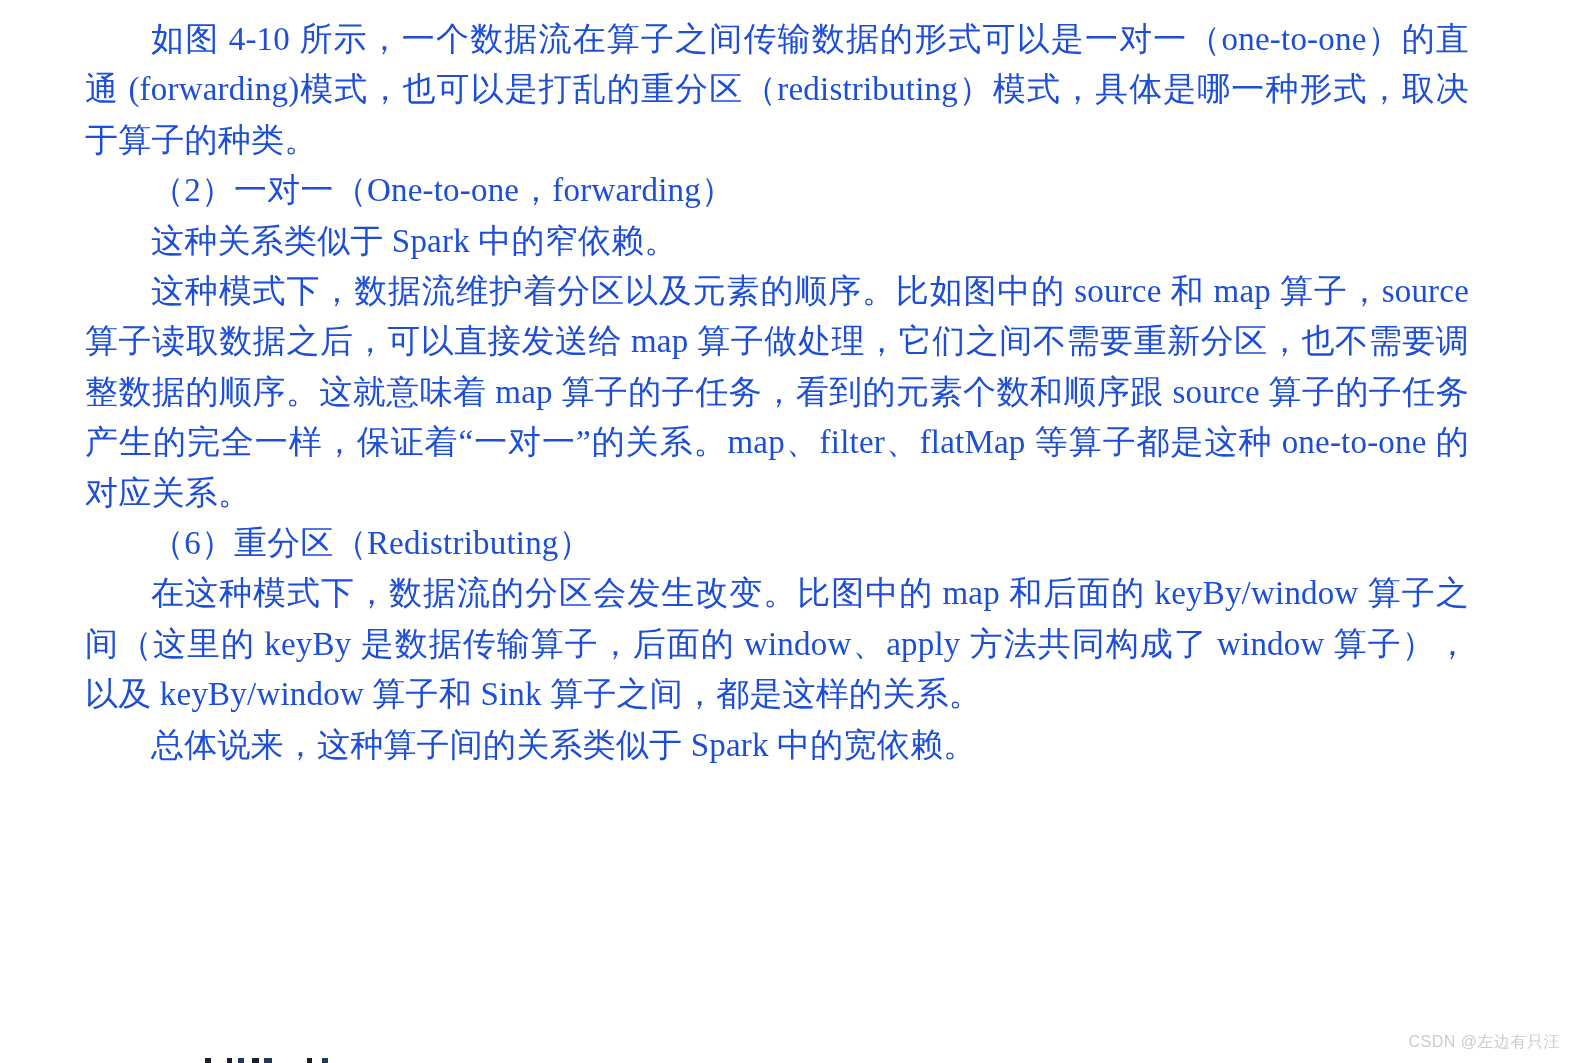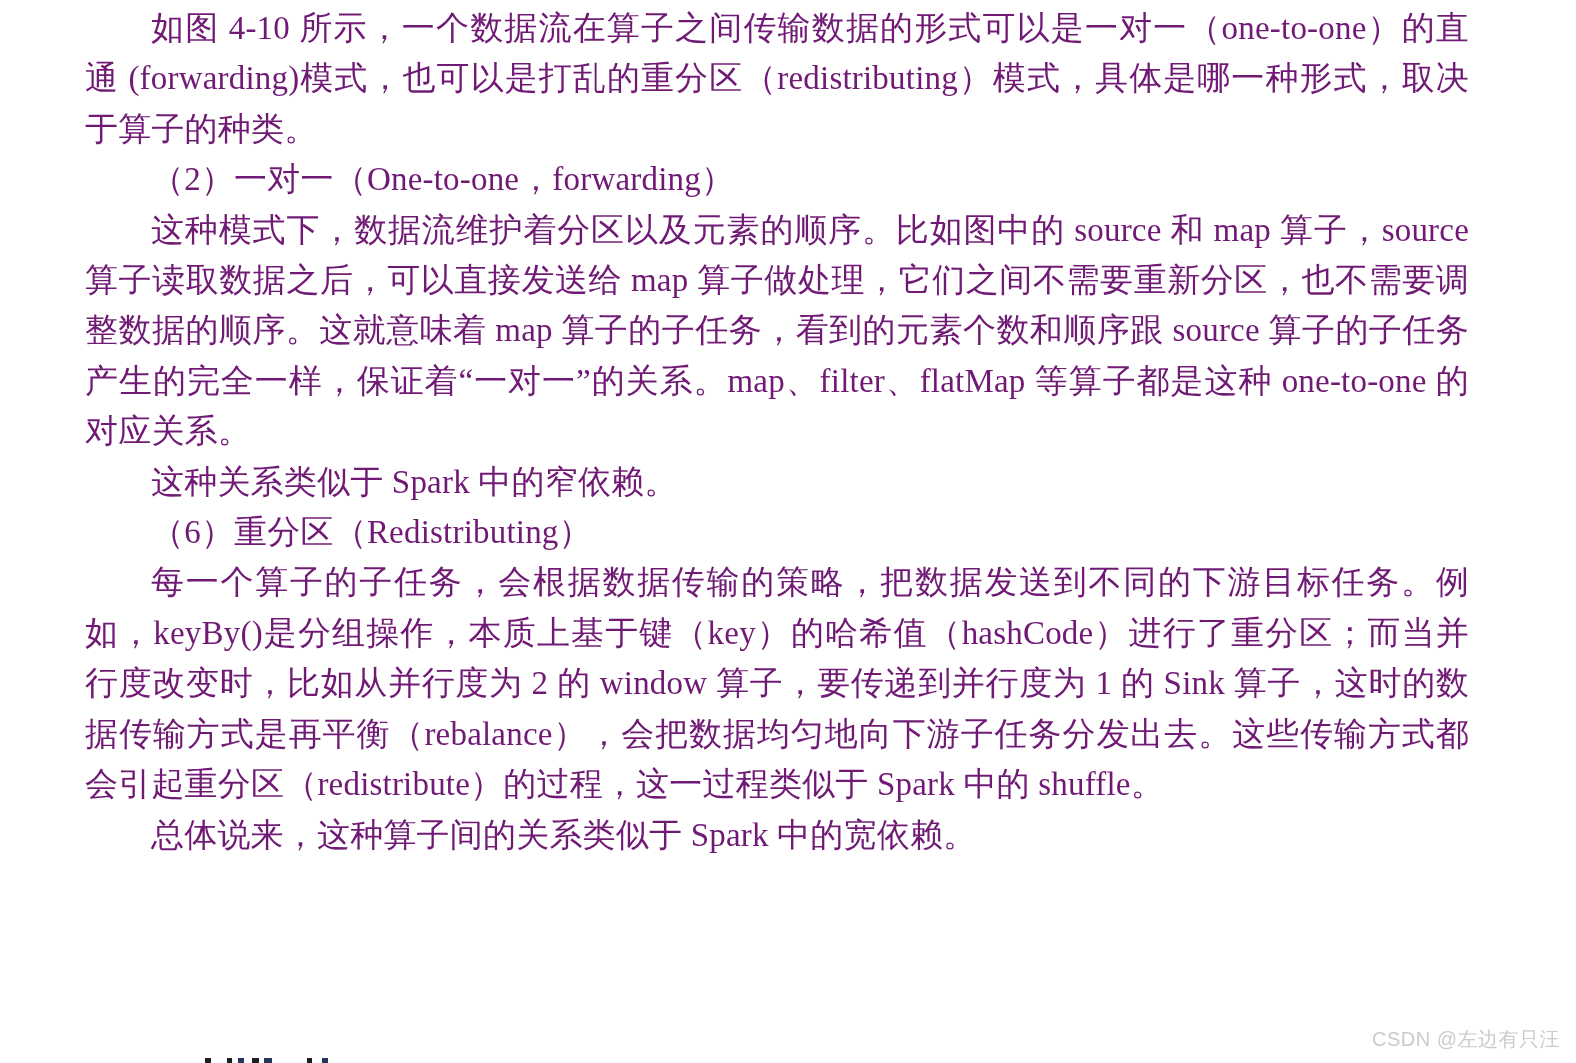--- a/index.html
+++ b/index.html
@@ -12,23 +12,23 @@
   }
   .page {
     position: relative;
     width: 1576px;
     height: 1063px;
     background: #ffffff;
   }
   .textblock {
     position: absolute;
     left: 85px;
-    top: 3px;
+    top: 14px;
     width: 1384px;
-    color: #701a75;
+    color: #1d4ed8;
     font-size: 33px;
     line-height: 50.4px;
     text-align: justify;
     text-justify: inter-ideograph;
     letter-spacing: 0.2px;
   }
   .textblock p {
     margin: 0;
     text-indent: 2em;
   }
@@ -46,37 +46,37 @@
     height: 5px;
     background: #1b1f26;
   }
   .fragments .fr.b { background: #23365c; }
   .watermark {
     position: absolute;
     right: 16px;
     bottom: 10px;
     color: #cbcbcb;
     font-family: "Liberation Sans", "DejaVu Sans", sans-serif;
-    font-size: 20px;
+    font-size: 16px;
     letter-spacing: 0.5px;
     white-space: nowrap;
   }
 </style>
 </head>
 <body>
 
 <div class="page">
 
   <div class="textblock">
     <p>如图 4-10 所示，一个数据流在算子之间传输数据的形式可以是一对一（one-to-one）的直通 (forwarding)模式，也可以是打乱的重分区（redistributing）模式，具体是哪一种形式，取决于算子的种类。</p>
     <p>（2）一对一（One-to-one，forwarding）</p>
+    <p>这种关系类似于 Spark 中的窄依赖。</p>
     <p>这种模式下，数据流维护着分区以及元素的顺序。比如图中的 source 和 map 算子，source 算子读取数据之后，可以直接发送给 map 算子做处理，它们之间不需要重新分区，也不需要调整数据的顺序。这就意味着 map 算子的子任务，看到的元素个数和顺序跟 source 算子的子任务产生的完全一样，保证着“一对一”的关系。map、filter、flatMap 等算子都是这种 one-to-one 的对应关系。</p>
-    <p>这种关系类似于 Spark 中的窄依赖。</p>
     <p>（6）重分区（Redistributing）</p>
-    <p>每一个算子的子任务，会根据数据传输的策略，把数据发送到不同的下游目标任务。例如，keyBy()是分组操作，本质上基于键（key）的哈希值（hashCode）进行了重分区；而当并行度改变时，比如从并行度为 2 的 window 算子，要传递到并行度为 1 的 Sink 算子，这时的数据传输方式是再平衡（rebalance），会把数据均匀地向下游子任务分发出去。这些传输方式都会引起重分区（redistribute）的过程，这一过程类似于 Spark 中的 shuffle。</p>
+    <p>在这种模式下，数据流的分区会发生改变。比图中的 map 和后面的 keyBy/window 算子之间（这里的 keyBy 是数据传输算子，后面的 window、apply 方法共同构成了 window 算子），以及 keyBy/window 算子和 Sink 算子之间，都是这样的关系。</p>
     <p>总体说来，这种算子间的关系类似于 Spark 中的宽依赖。</p>
   </div>
 
   <div class="fragments">
     <span class="fr" style="left:205px; width:6px;"></span>
     <span class="fr" style="left:227px; width:5px;"></span>
     <span class="fr b" style="left:238px; width:6px;"></span>
     <span class="fr" style="left:252px; width:7px;"></span>
     <span class="fr b" style="left:264px; width:8px;"></span>
     <span class="fr" style="left:307px; width:5px;"></span>

